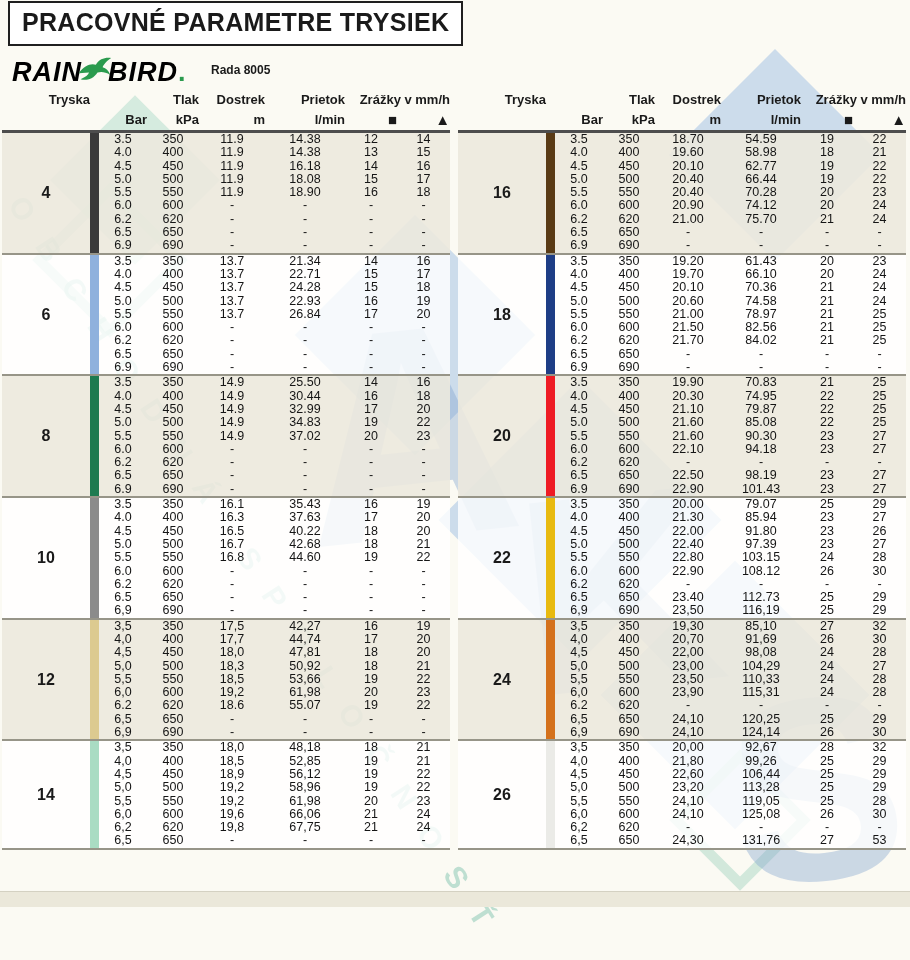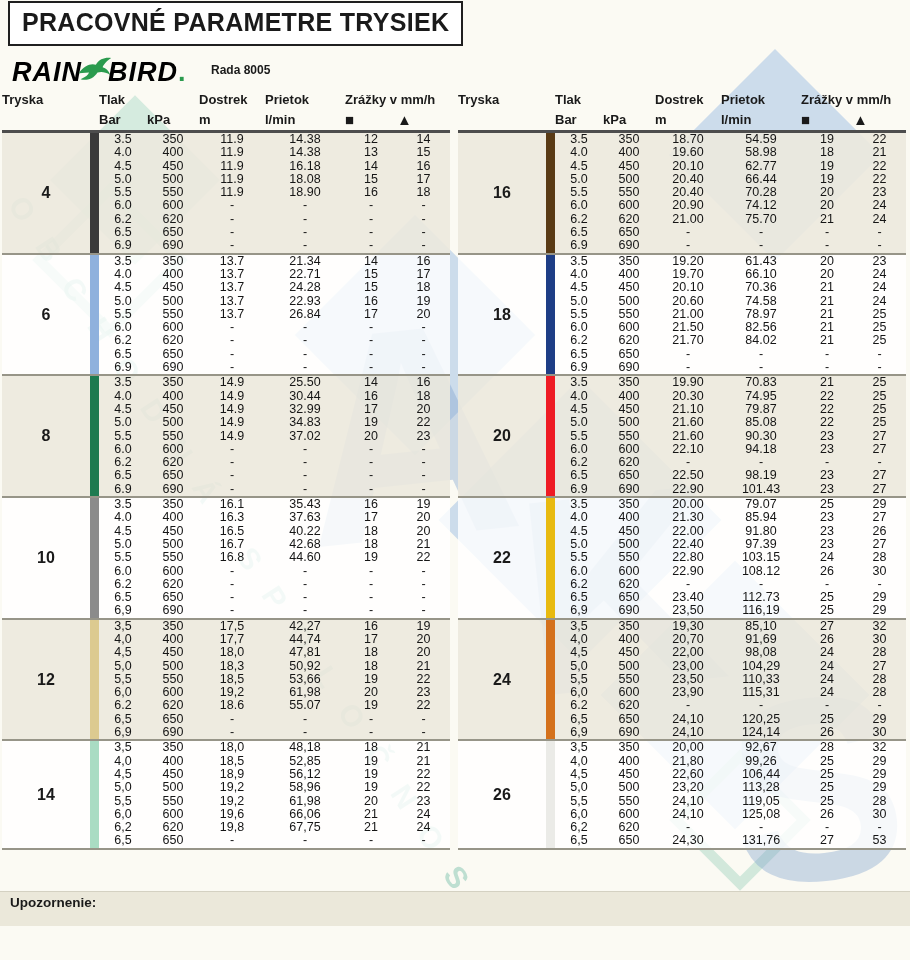--- a/index.html
+++ b/index.html
@@ -21,21 +21,21 @@
   
   .logo-row{position:absolute;top:56px;left:12px;z-index:2;display:flex;align-items:center;}
   .rb-text{font-style:italic;font-weight:bold;font-size:27px;color:#000000;letter-spacing:1px;}
   .rb-bird{width:34px;height:26px;margin:0 -4px 6px -4px;}
   .rb-dot{color:#2b9b4e;font-weight:bold;font-size:27px;}
   .series{position:absolute;top:63px;left:211px;z-index:2;font-weight:bold;font-size:12px;}
   
   .tables{position:absolute;top:90px;left:2px;z-index:2;display:flex;gap:8px;}
   .table{width:448px;}
   .grid8{display:grid;grid-template-columns:88px 9px 48px 52px 66px 80px 52px 53px;}
-  .h1 span,.h2 span{text-align:left;font-weight:bold;font-size:13px;line-height:20px;}
+  .h1 span,.h2 span{text-align:right;font-weight:bold;font-size:13px;line-height:20px;}
   .h1 .c-tryska{grid-column:1;}
   .h1 .c-tlak{grid-column:3 / span 2;}
   .h1 .c-dostrek{grid-column:5;}
   .h1 .c-prietok{grid-column:6;}
   .h1 .c-zrazky{grid-column:7 / span 2;}
   .h2 .c-bar{grid-column:3;} .h2 .c-kpa{grid-column:4;} .h2 .c-m{grid-column:5;}
   .h2 .c-lmin{grid-column:6;} .h2 .c-sq{grid-column:7;font-size:15px;} .h2 .c-tri{grid-column:8;font-size:15px;}
   .section{border-top:2px solid #979588;}
   .section.first{border-top:3px solid #4d4d4d;}
   .sections > .section:last-child{border-bottom:2px solid #979588;}
@@ -798,14 +798,13 @@
           <span class="cell">24,30</span>
           <span class="cell">131,76</span>
           <span class="cell">27</span>
           <span class="cell">53</span>
         </div>
       </div>
   </div>
 </div>
 
 <div class="note">
-  <div class="note-heading">Upozornenie:</div>
 </div>
 
 </body></html>

